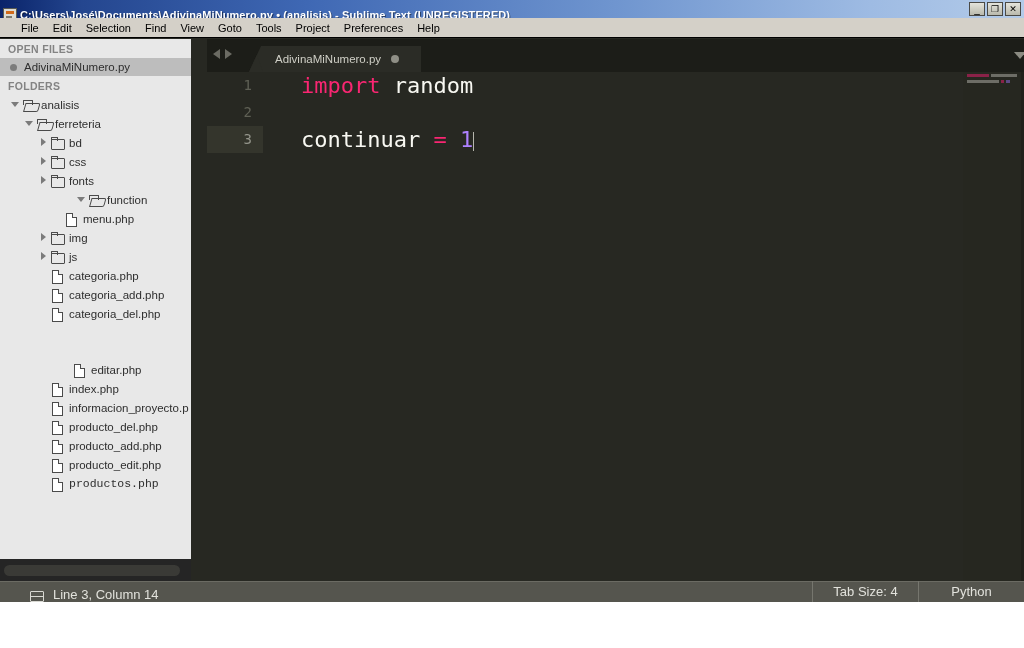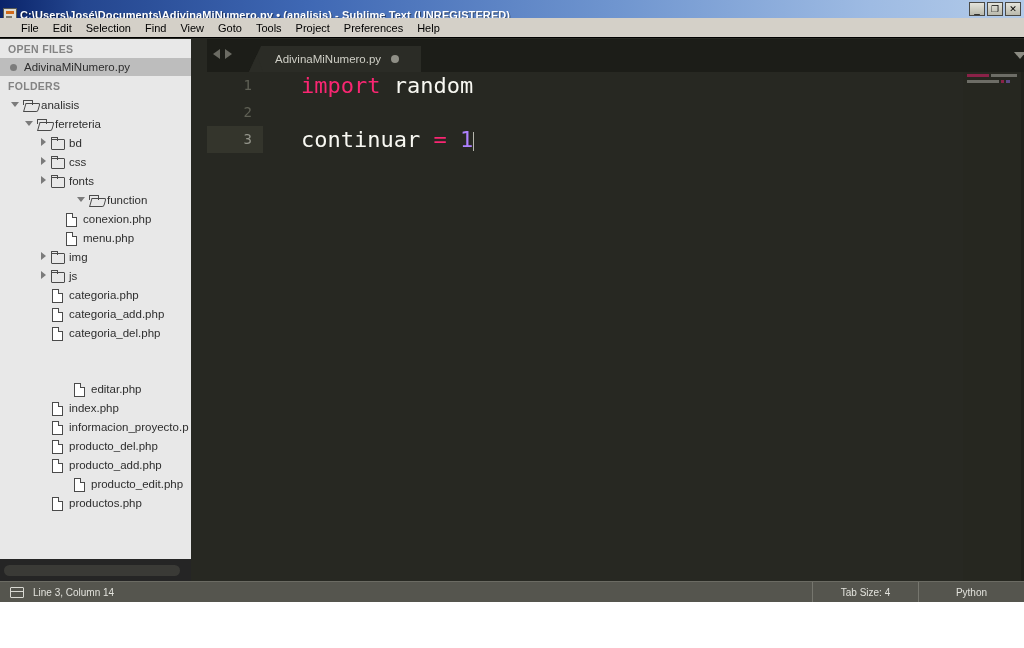--- a/index.html
+++ b/index.html
@@ -346,24 +346,25 @@
     background: #616159;
     border-radius: 6px;
     cursor: pointer;
   }
 
   
   #statusbar {
     position: absolute; left: 0; top: 581px;
     width: 1024px; height: 21px;
     background: #55554e;
-    display: flex; align-items: center;
+    display: flex; align-items: flex-end;
     border-top: 1px solid #6b6b63;
     color: #e2e2dc;
-    font-size: 10px;
+    font-size: 13px;
+    padding-left: 20px;
   }
   #panel-toggle-icon {
     width: 14px; height: 11px;
     border: 1.4px solid #d8d8d2;
     margin: 0 9px 0 10px;
     position: relative; flex: none;
     cursor: pointer;
     border-radius: 1px;
   }
   #panel-toggle-icon::after {
@@ -459,25 +460,20 @@
             <span>fonts</span>
           </div>
           <div class="tree-row" style="padding-left: 38px; margin-left: 38px;">
             <span class="arrow down"></span>
             <span class="ficon folder-open"></span>
             <span>function</span>
           </div>
           <div class="tree-row" style="padding-left: 52px;">
             <span class="arrow none"></span>
             <span class="ficon file"></span>
-            <span>conexion.php</span>
-          </div>
-          <div class="tree-row" style="padding-left: 52px;">
-            <span class="arrow none"></span>
-            <span class="ficon file"></span>
             <span>menu.php</span>
           </div>
           <div class="tree-row" style="padding-left: 38px;">
             <span class="arrow right"></span>
             <span class="ficon folder"></span>
             <span>img</span>
           </div>
           <div class="tree-row" style="padding-left: 38px;">
             <span class="arrow right"></span>
             <span class="ficon folder"></span>
@@ -516,26 +512,26 @@
           <div class="tree-row" style="padding-left: 38px;">
             <span class="arrow none"></span>
             <span class="ficon file"></span>
             <span>producto_del.php</span>
           </div>
           <div class="tree-row" style="padding-left: 38px;">
             <span class="arrow none"></span>
             <span class="ficon file"></span>
             <span>producto_add.php</span>
           </div>
-          <div class="tree-row" style="padding-left: 60px; align-items: center;">
+          <div class="tree-row" style="padding-left: 38px; align-items: center;">
             <span class="arrow none"></span>
             <span class="ficon file"></span>
             <span>producto_edit.php</span>
           </div>
-          <div class="tree-row" style="padding-left: 38px;">
+          <div class="tree-row" style="padding-left: 38px; font-family: Liberation Mono, monospace;">
             <span class="arrow none"></span>
             <span class="ficon file"></span>
             <span>productos.php</span>
           </div>
         </div>
       <div id="sidebar-hscroll-track">
         <div id="sidebar-hscroll"></div>
       </div>
     </div>
 

